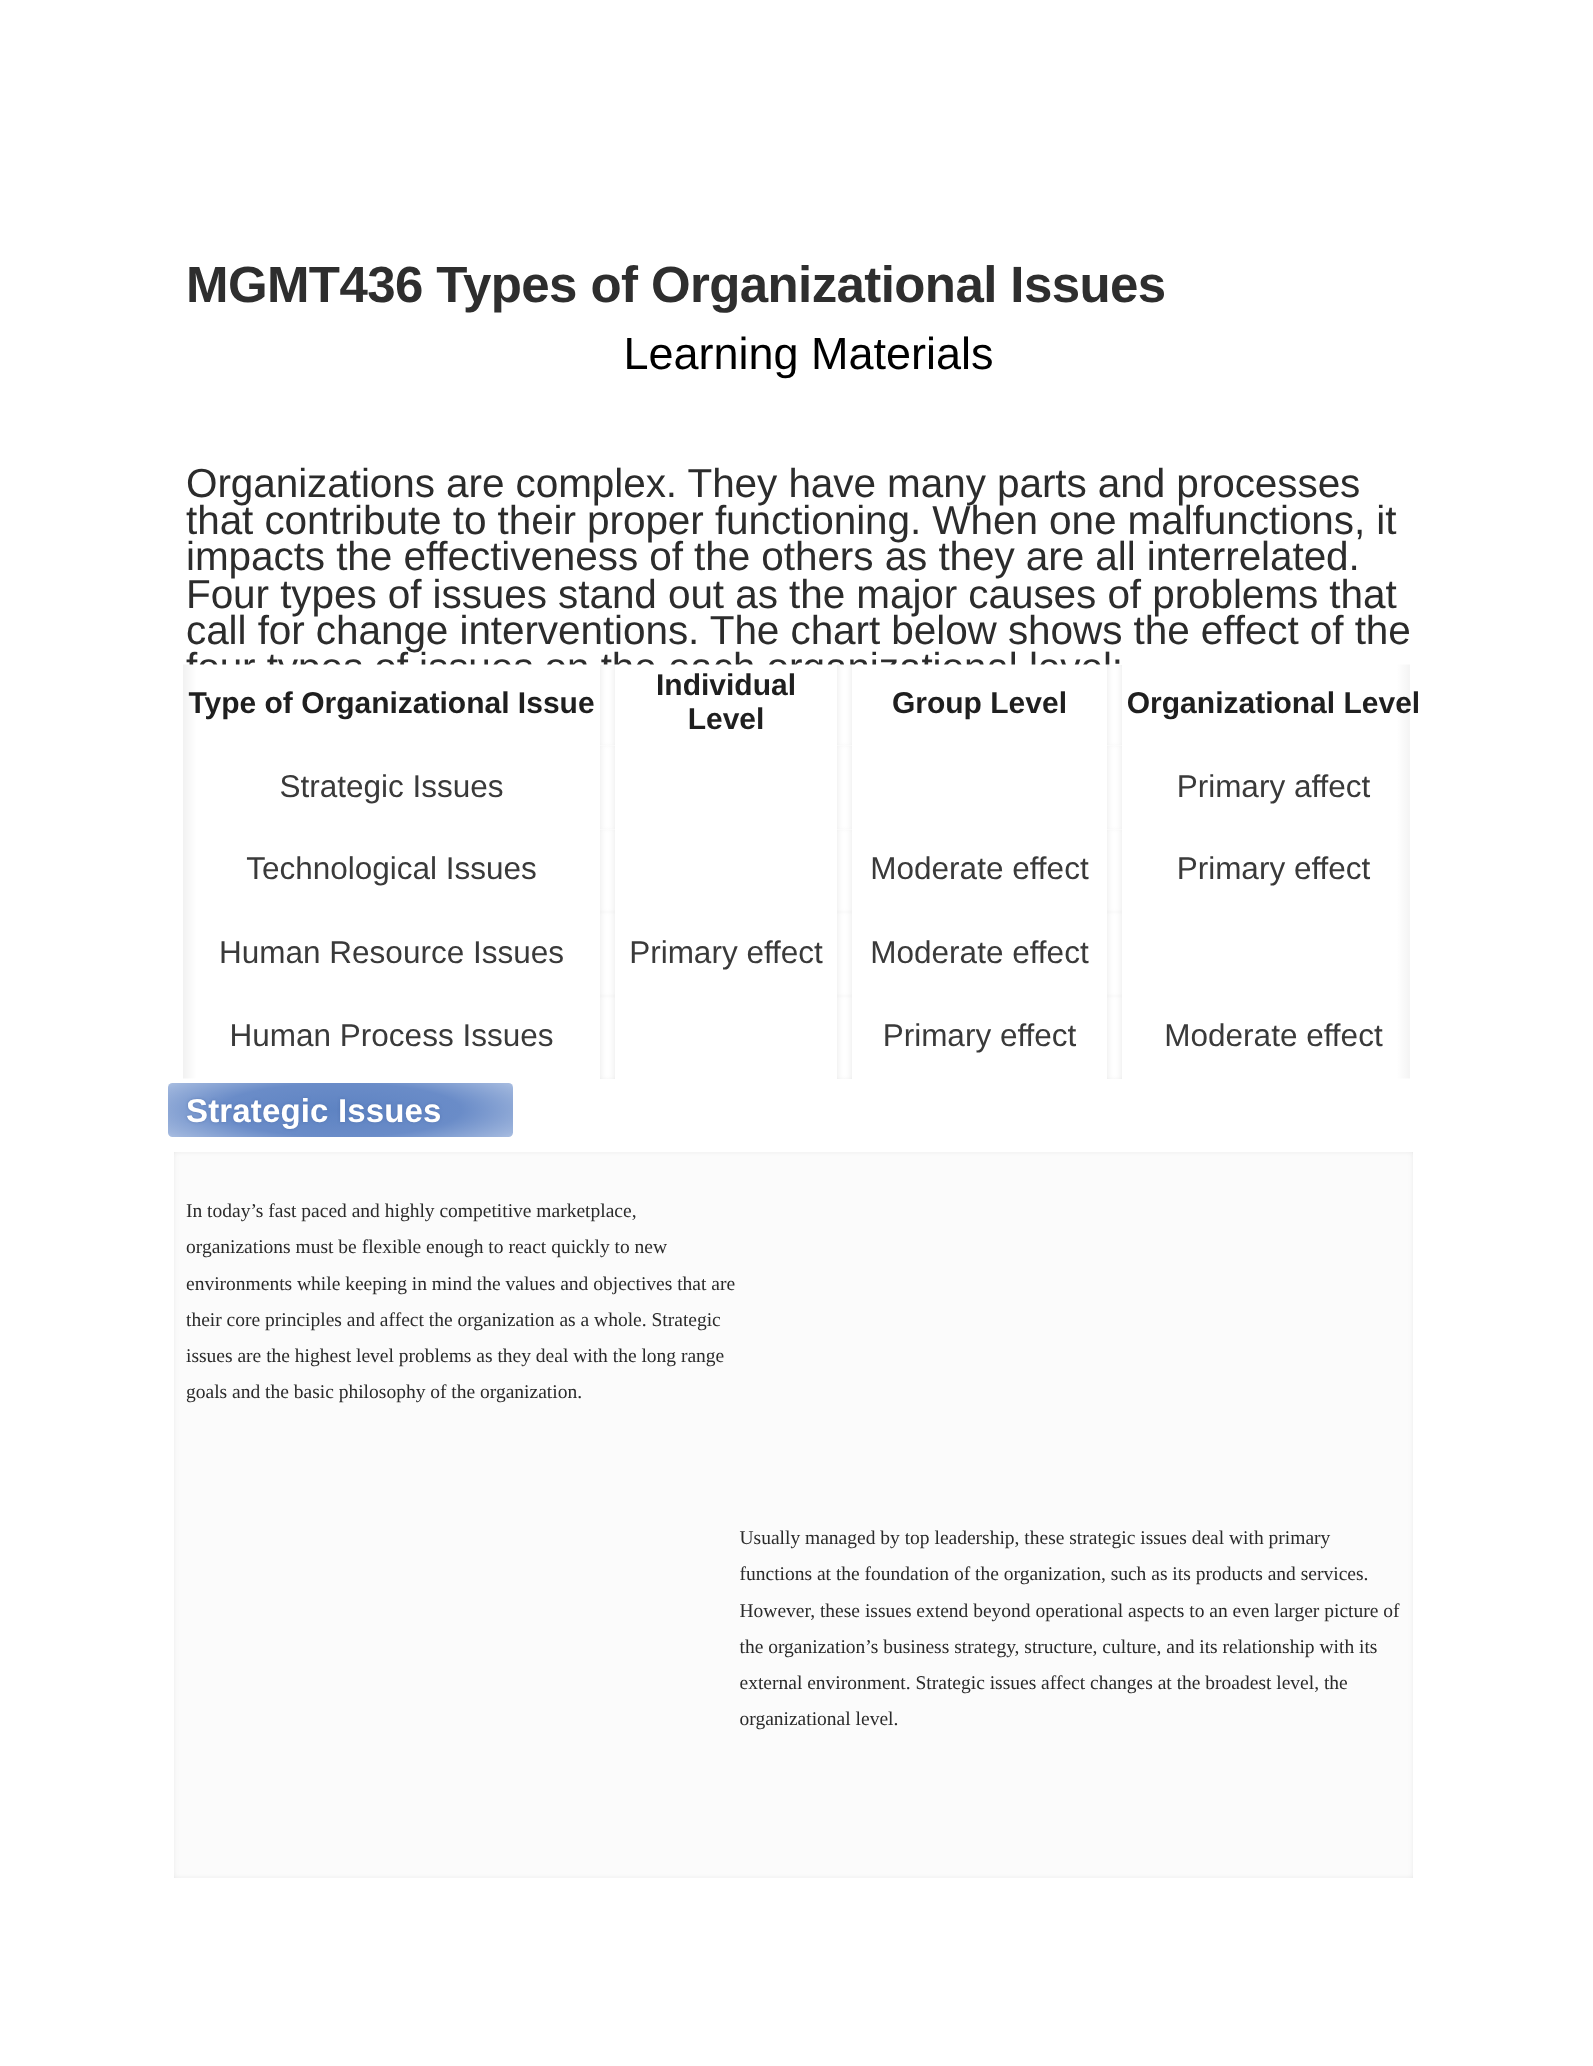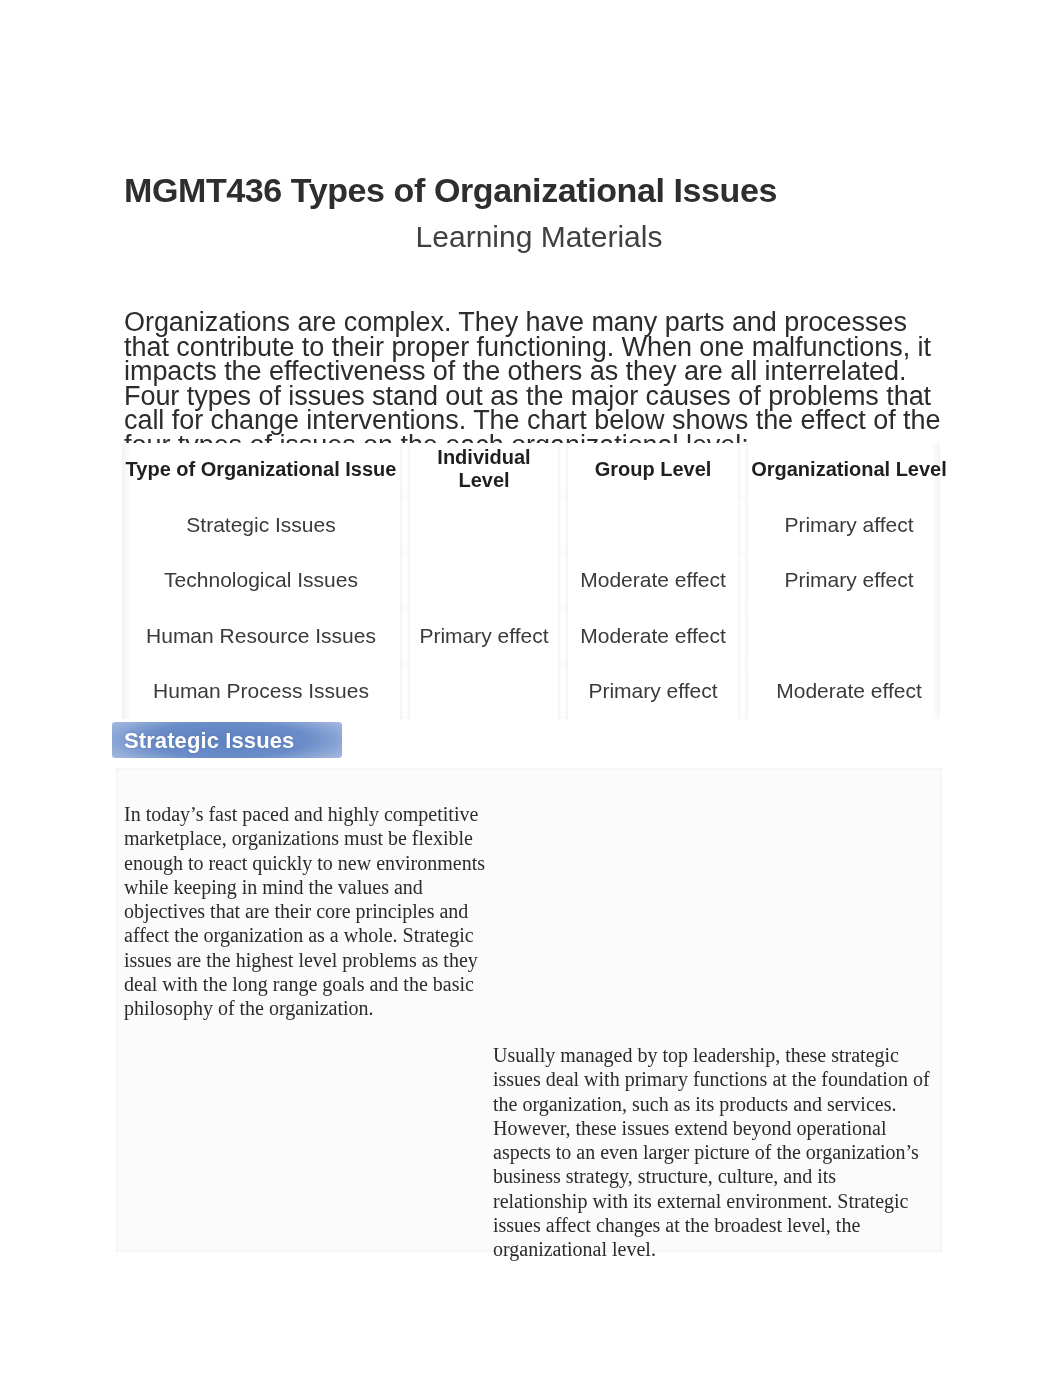--- a/index.html
+++ b/index.html
@@ -38,21 +38,21 @@
   }
 
   .doc-subtitle {
     position: absolute;
     left: 124px;
     top: 219px;
     width: 830px;
     text-align: center;
     font-size: 30px;
     font-weight: normal;
-    color: #404040;
+    color: #000000;
     line-height: 1.2;
   }
 
   
   .intro {
     position: absolute;
     left: 124px;
     top: 283px;
     width: 818px;
     font-size: 27px;
@@ -157,32 +157,32 @@
     box-shadow:
       -2px 0 4px -2px rgba(0,0,0,0.05) inset,
        2px 0 4px -2px rgba(0,0,0,0.05) inset,
        0 -2px 4px -2px rgba(0,0,0,0.04) inset,
        0 2px 4px -2px rgba(0,0,0,0.04) inset;
   }
 
   .para-serif {
     position: absolute;
     font-family: "Liberation Serif", serif;
-    font-size: 20px;
+    font-size: 13px;
     line-height: 24.3px;
     color: #2b2b2b;
   }
   .para-left {
     left: 124px;
     top: 782px;
     width: 372px;
   }
   .para-right {
     left: 493px;
-    top: 1023px;
+    top: 1000px;
     width: 442px;
   }
 </style>
 </head>
 <body>
 
 <div class="page">
 
   <h1 class="doc-title">MGMT436 Types of Organizational Issues</h1>
 

